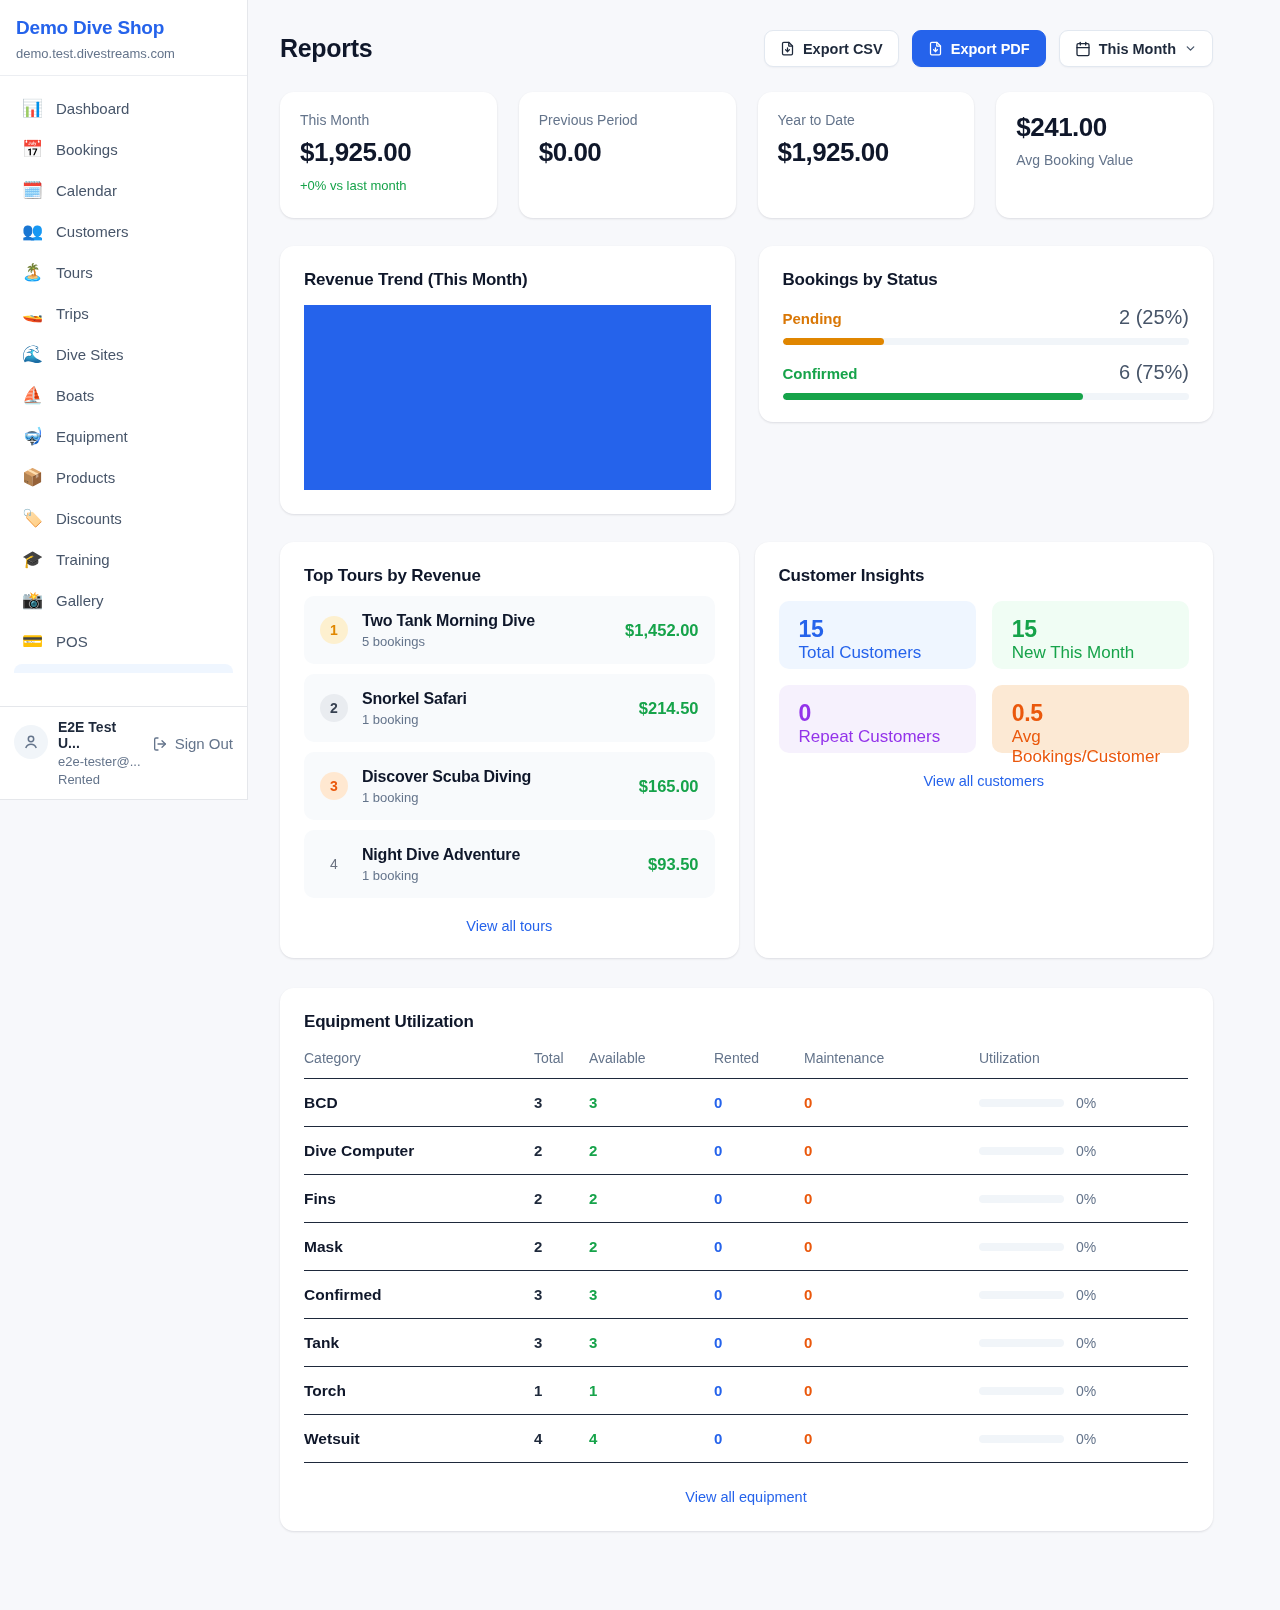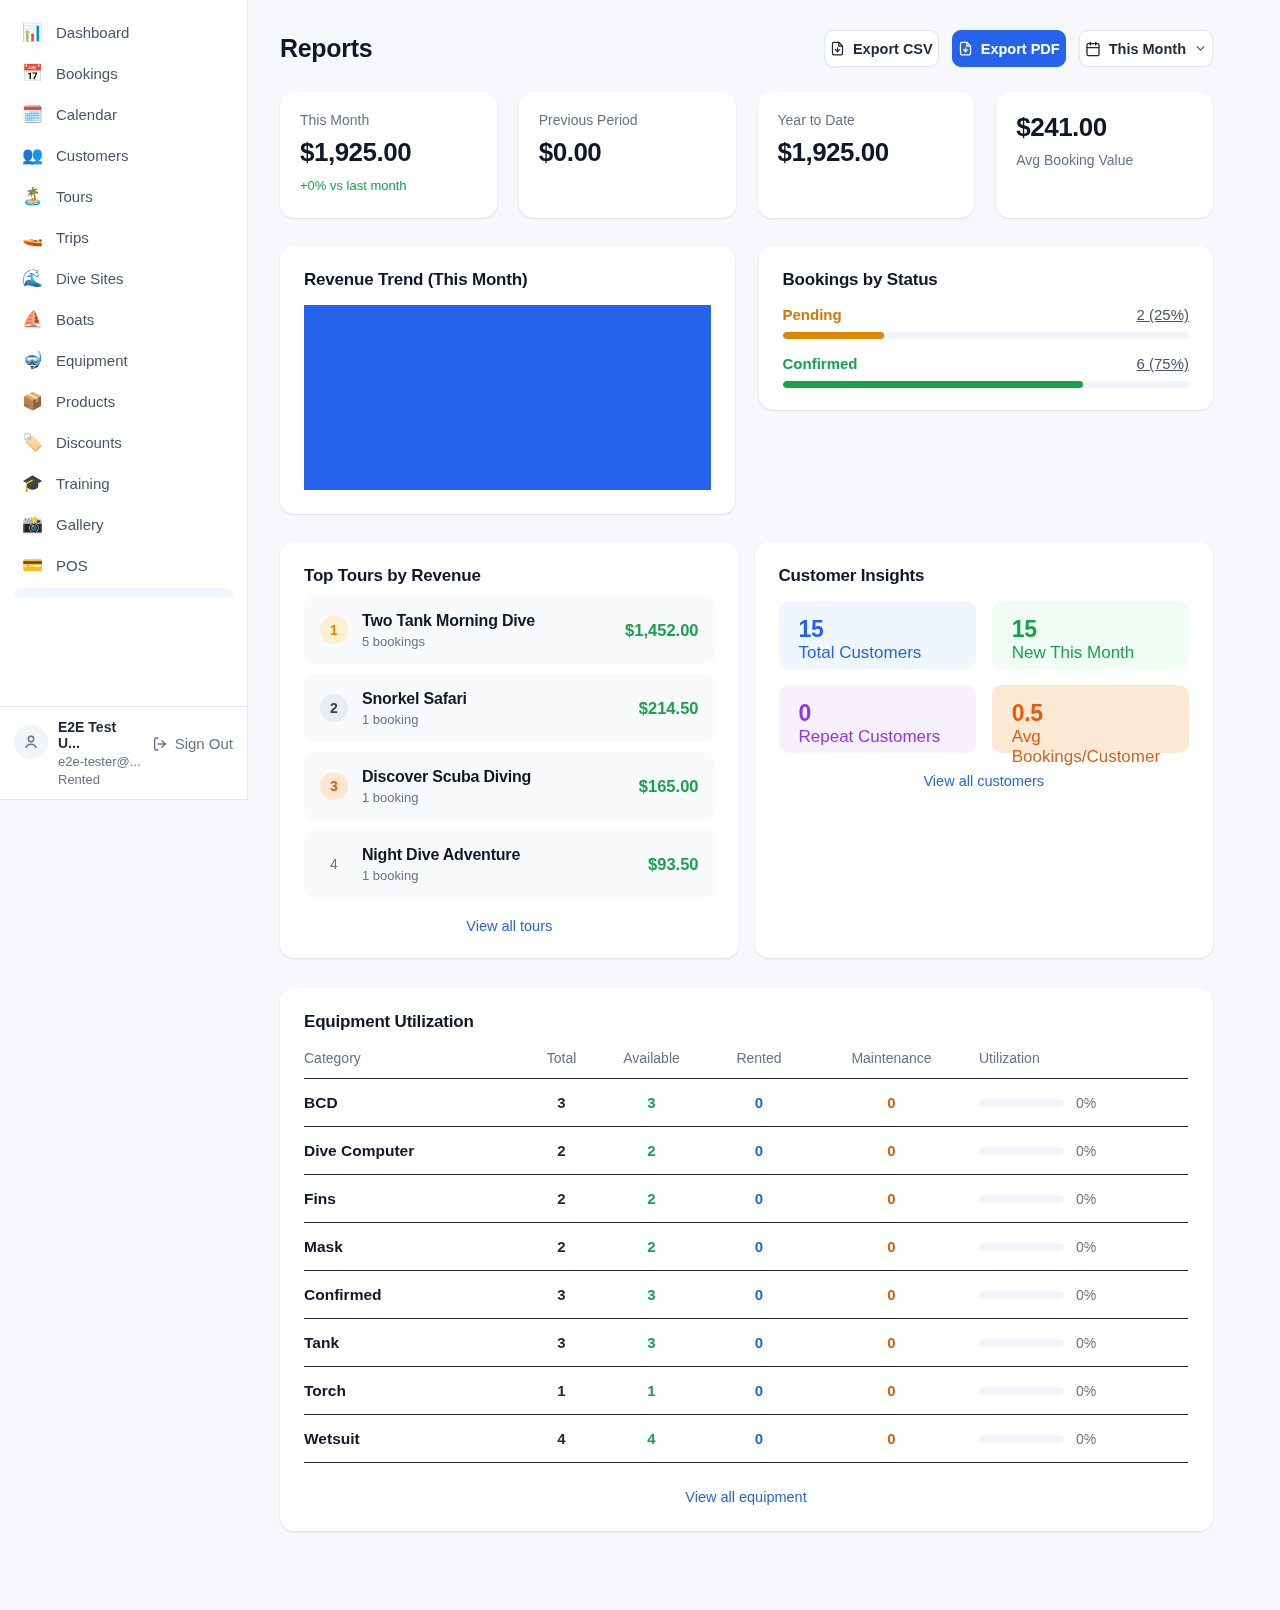--- a/index.html
+++ b/index.html
@@ -20,21 +20,21 @@
   .user-meta { flex:1; min-width:0; }
   .user-name { font-size:14px; font-weight:bold; color:#1e293b; }
   .user-email, .user-role { font-size:13px; color:#64748b; margin-top:3px; }
   .signout { display:flex; align-items:center; gap:7px; color:#64748b; font-size:15px; margin-top:16px; cursor:pointer; white-space:nowrap; }
 
   
   .main { margin-left:248px; padding:30px 67px 42px 32px; }
   .page-header { display:flex; align-items:center; justify-content:space-between; }
   .page-title { font-size:25px; font-weight:bold; letter-spacing:-0.3px; }
   .header-actions { display:flex; gap:13px; }
-  .btn { display:flex; align-items:center; gap:8px; height:37px; padding:0 5px; border-radius:9px; font-size:14.5px; font-weight:bold; cursor:pointer; border:1px solid #e2e8f0; background:#fff; color:#1e293b; box-shadow:0 1px 2px rgba(16,24,40,.04); }
+  .btn { display:flex; align-items:center; gap:8px; height:37px; padding:0 15px; border-radius:9px; font-size:14.5px; font-weight:bold; cursor:pointer; border:1px solid #e2e8f0; background:#fff; color:#1e293b; box-shadow:0 1px 2px rgba(16,24,40,.04); }
   .btn-primary { background:#2563eb; border-color:#2563eb; color:#fff; }
   .btn svg { flex:none; }
 
   
   .stats-row { display:grid; grid-template-columns:repeat(4,1fr); gap:22px; margin-top:25px; }
   .card { background:#fff; border-radius:14px; box-shadow:0 1px 2px rgba(16,24,40,.06), 0 1px 3px rgba(16,24,40,.06); }
   .stat-card { padding:20px; height:126px; }
   .stat-label { font-size:14px; color:#64748b; }
   .stat-value { font-size:26px; font-weight:bold; letter-spacing:-0.5px; margin-top:9px; }
   .stat-delta { font-size:13px; color:#16a34a; margin-top:10px; }
@@ -44,21 +44,21 @@
   .card-title { font-size:17px; font-weight:bold; letter-spacing:-0.2px; }
 
   
   .row2 { display:grid; grid-template-columns:1fr 1fr; gap:24px; margin-top:28px; align-items:start; }
   .chart-card { padding:24px; }
   .chart-area { margin-top:15px; height:185px; width:100%; background:#2563eb; }
   .status-card { padding:24px 24px 22px 24px; }
   .status-row { margin-top:16px; }
   .status-line { display:flex; justify-content:space-between; align-items:baseline; }
   .status-label { font-size:15px; font-weight:bold; }
-  .status-value { font-size:15px; color:#475569;text-decoration:underline; }
+  .status-value { font-size:20px; color:#475569; }
   .bar-track { margin-top:9px; height:7px; background:#f1f5f9; border-radius:4px; overflow:hidden; }
   .bar-fill { height:100%; border-radius:4px; }
 
   
   .row3 { display:grid; grid-template-columns:1fr 1fr; gap:16px; margin-top:28px; }
   .tours-card { padding:24px; }
   .tour-row { display:flex; align-items:center; gap:14px; background:#f8fafc; border-radius:10px; padding:12px 16px; height:68px; margin-top:10px; }
   .tour-row:first-of-type { margin-top:15px; }
   .rank { width:28px; height:28px; border-radius:50%; display:flex; align-items:center; justify-content:center; font-size:14px; font-weight:bold; flex:none; }
   .rank-amber { background:#fdf0cf; color:#e08700; }
@@ -81,36 +81,40 @@
   .tile-purple { background:#f6f1fd; color:#9333ea; }
   .tile-orange { background:#fce9d4; color:#ea580c; }
 
   
   .equip-card { margin-top:30px; padding:24px 25px 26px 24px; }
   .equip-grid { display:grid; grid-template-columns:230px 55px 125px 90px 175px 1fr; align-items:center; }
   .equip-head { margin-top:18px; padding-bottom:12px; border-bottom:1px solid #1e293b; }
   .equip-head > div { font-size:14px; color:#64748b; }
   .equip-row { height:48px; border-bottom:1px solid #1e293b; }
   .equip-row:last-of-type { border-bottom:none; }
-  .col-center { text-align:center; }
+  .col-center { }
   .cat-cell { font-size:15.5px; font-weight:bold; color:#0f172a; }
   .num { font-size:15px; font-weight:bold; }
   .num-total { color:#1e293b; }
   .num-avail { color:#16a34a; }
   .num-rented { color:#2563eb; }
   .num-maint { color:#ea580c; }
   .util-cell { display:flex; align-items:center; gap:12px; }
   .util-track { width:85px; height:8px; border-radius:4px; background:#f1f5f9; overflow:hidden; }
   .util-fill { height:100%; background:#2563eb; border-radius:4px; }
   .util-text { font-size:14px; color:#64748b; }
 </style>
 </head>
 <body>
 
 <aside class="sidebar">
+  <div class="brand">
+    <div class="brand-name">Demo Dive Shop</div>
+    <div class="brand-domain">demo.test.divestreams.com</div>
+  </div>
   <nav class="nav">
     <div class="nav-item">
       <span class="nav-icon">📊</span>
       <span class="nav-label">Dashboard</span>
     </div>
     <div class="nav-item">
       <span class="nav-icon">📅</span>
       <span class="nav-label">Bookings</span>
     </div>
     <div class="nav-item">

